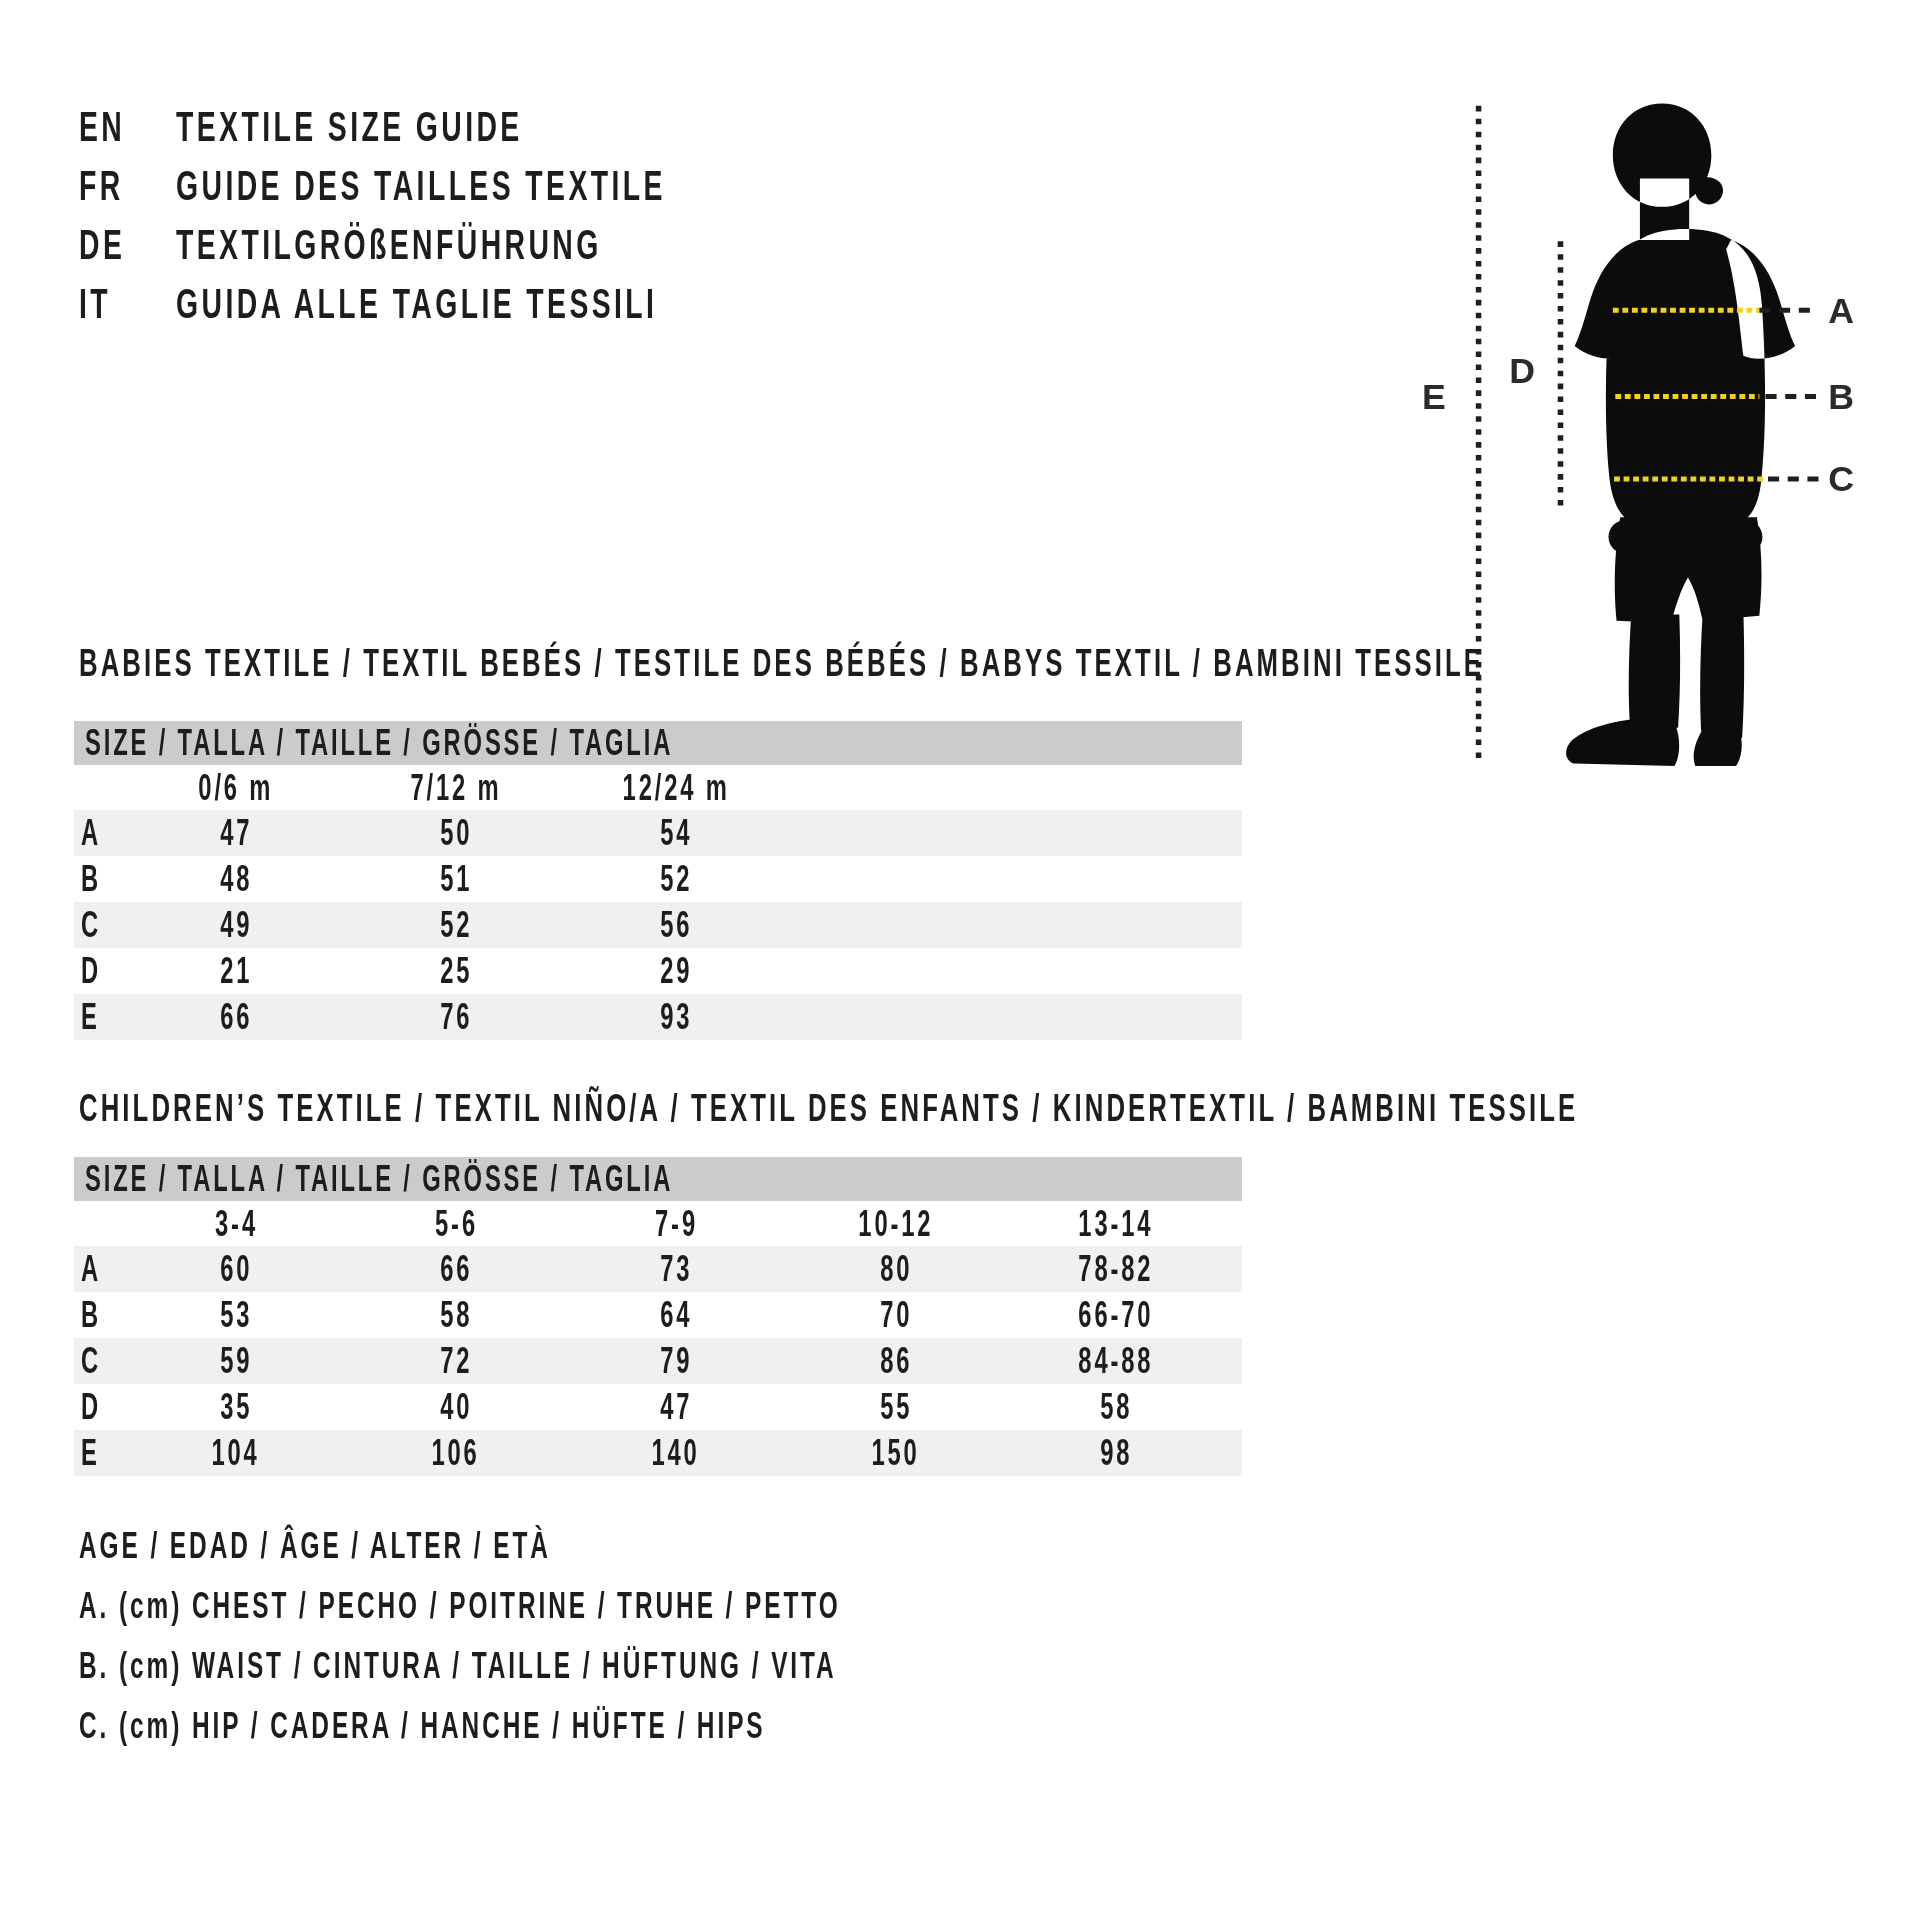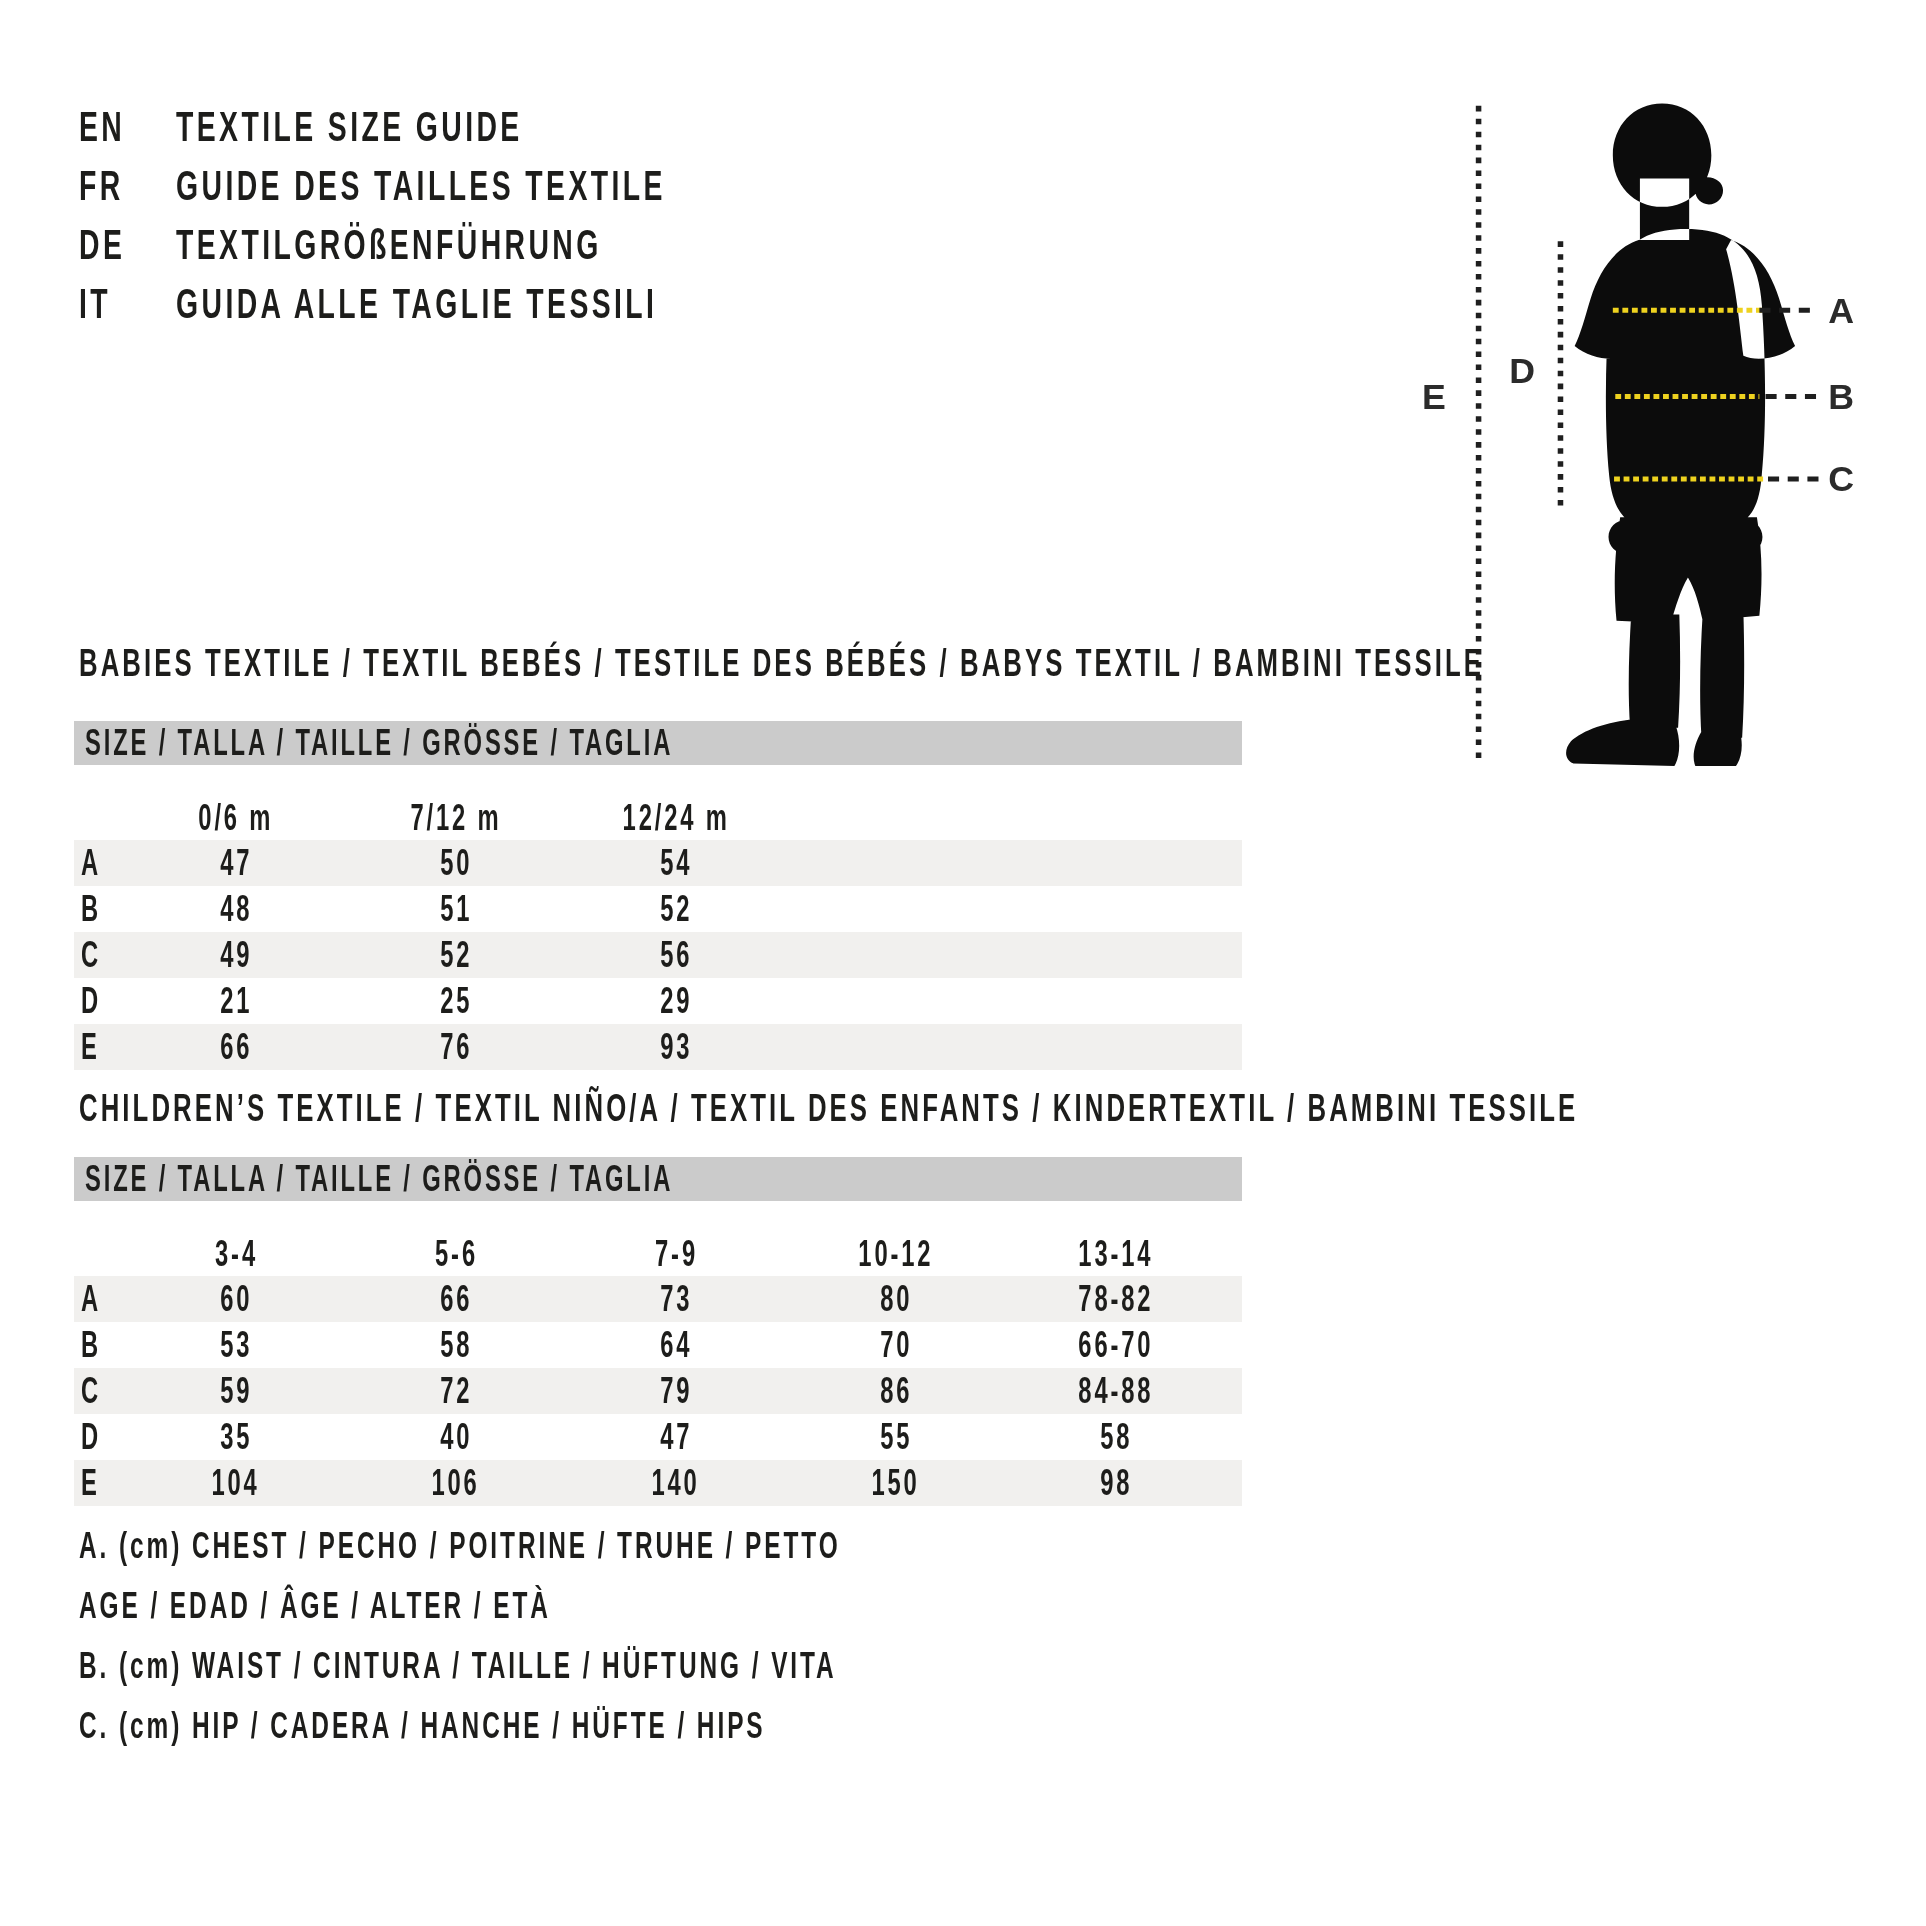--- a/index.html
+++ b/index.html
@@ -48,21 +48,21 @@
   .children-table { top: 1145px; }
   .size-bar {
     height: 44px; line-height: 44px;
     background: #cbcbcb;
     padding-left: 11px;
     margin-top: 12px;
   }
   .t-row { display: grid; }
   .grid-b { grid-template-columns: 52px 220px 220px 220px 1fr; }
   .grid-c { grid-template-columns: 52px 220px 220px 220px 220px 220px 1fr; }
-  .head-row { height: 45px; line-height: 45px; margin-top: 30px; }
+  .head-row { height: 45px; line-height: 45px; }
   .data-row { height: 46px; line-height: 46px; }
   .data-row.stripe { background: #f1f0ee; }
   .cell { text-align: center; overflow: visible; }
   .cell.label { text-align: left; padding-left: 7.4px; }
 
   
   .legend { position: absolute; left: 79px; top: 1516px; }
   .legend-line { height: 60px; line-height: 60px; font-size: 37px; }
 </style>
 </head>
@@ -235,20 +235,20 @@
       <div class="cell"><span class="cx cxc">104</span></div>
       <div class="cell"><span class="cx cxc">106</span></div>
       <div class="cell"><span class="cx cxc">140</span></div>
       <div class="cell"><span class="cx cxc">150</span></div>
       <div class="cell"><span class="cx cxc">98</span></div>
       <div class="cell"></div>
     </div>
   </div>
 
   <div class="legend">
+    <div class="legend-line"><span class="cx">AGE / EDAD / ÂGE / ALTER / ETÀ</span></div>
     <div class="legend-line"><span class="cx">A. (cm) CHEST / PECHO / POITRINE / TRUHE / PETTO</span></div>
-    <div class="legend-line"><span class="cx">AGE / EDAD / ÂGE / ALTER / ETÀ</span></div>
     <div class="legend-line"><span class="cx">B. (cm) WAIST / CINTURA / TAILLE / HÜFTUNG / VITA</span></div>
     <div class="legend-line"><span class="cx">C. (cm) HIP / CADERA / HANCHE / HÜFTE / HIPS</span></div>
   </div>
 
 </div>
 
 
 </body></html>

